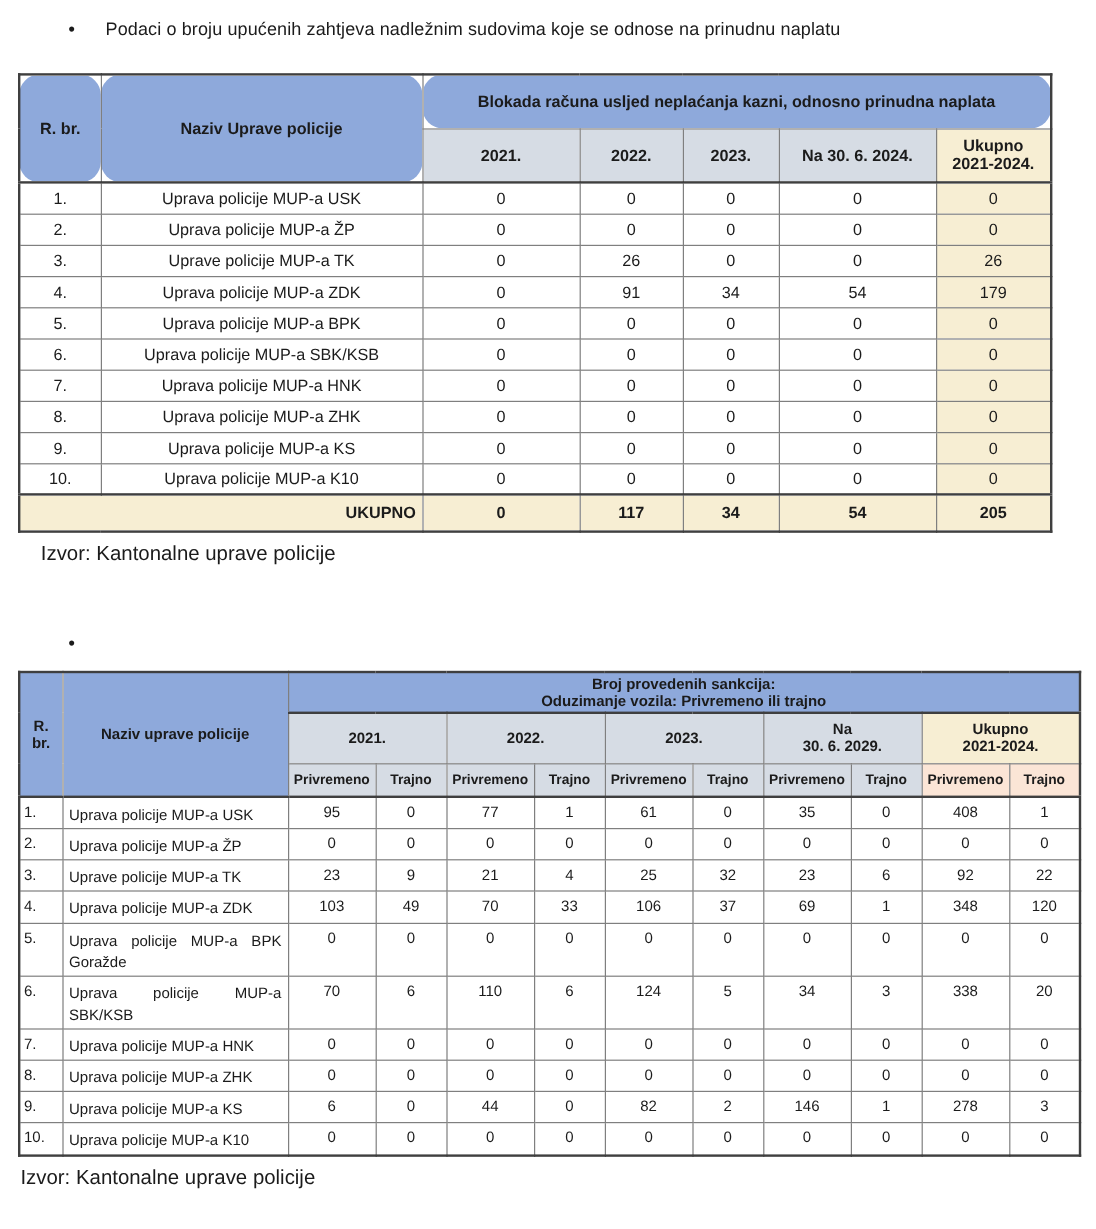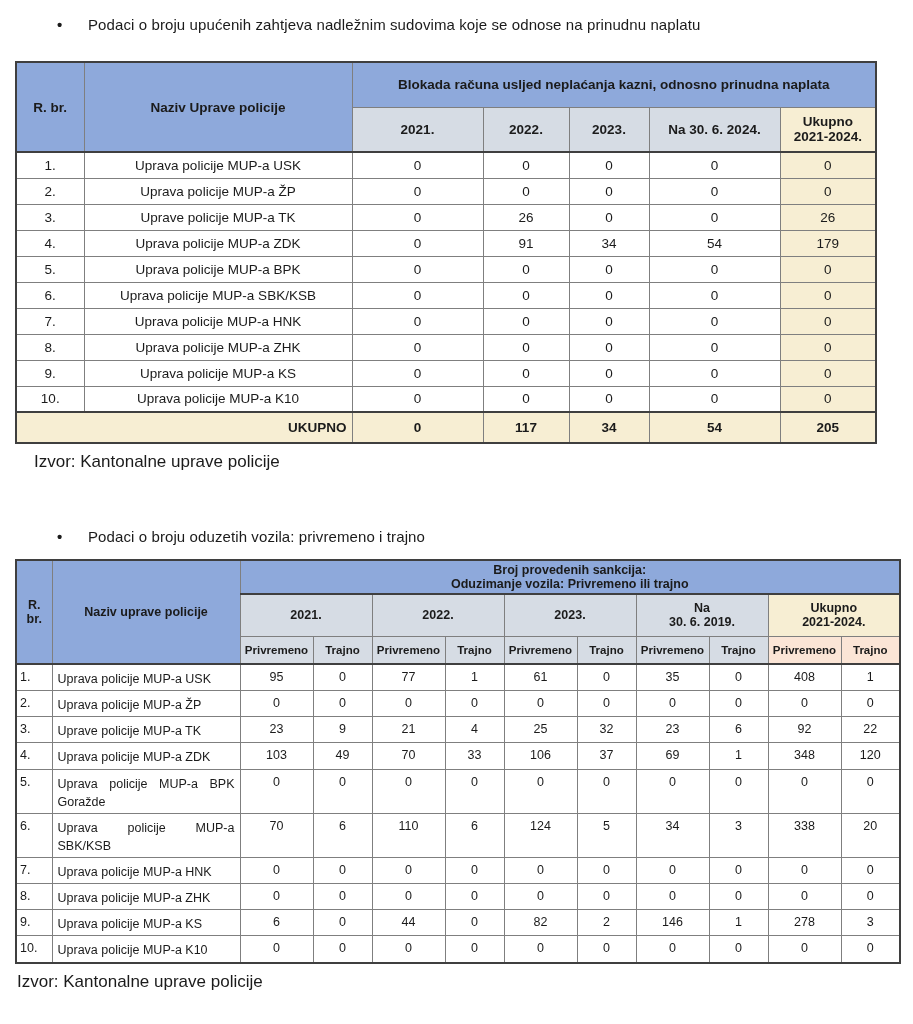--- a/index.html
+++ b/index.html
@@ -28,21 +28,21 @@
   }
   th, td {
     border: 1px solid #7f7f7f;
     padding: 2px 4px;
     overflow: hidden;
   }
   th { font-weight: bold; white-space: pre-line; text-align: center; vertical-align: middle; }
 
   
   .t1 { width: 860px; margin-top: 28px; font-size: 13.5px; }
-  .t1 thead .blue { background: #8ea9db; }
+  .t1 thead .blue { background: #8ea9db; border-radius: 17px; }
   .t1 thead .gray { background: #d6dce4; }
   .t1 thead .cream { background: #f7eed3; }
   .t1 thead tr.span-row th { height: 45px; }
   .t1 thead tr.year-row th { height: 45px; }
   .t1 thead tr.year-row { border-bottom: 2px solid #3f3f3f; }
   .t1 td { height: 26px; text-align: center; vertical-align: middle; }
   .t1 td.cream { background: #f7eed3; }
   .t1 .total-row td { background: #f7eed3; font-weight: bold; height: 31px; }
   .t1 .total-row { border-top: 2px solid #3f3f3f; }
   .t1 .total-label { text-align: right; padding-right: 5px; }
@@ -208,21 +208,20 @@
       </tr>
     </tbody>
   </table>
 
   <div class="source-line">Izvor: Kantonalne uprave policije</div>
 
   <div class="section-gap"></div>
 
   <div class="title-row">
     <span class="bullet">•</span>
-    <span class="title-text">Podaci o broju oduzetih vozila: privremeno i trajno</span>
   </div>
 
   <table class="t2">
     <colgroup>
       <col style="width:36px">
         <col style="width:188px">
       <col style="width:73px">
         <col style="width:59px">
       <col style="width:73px">
         <col style="width:59px">
@@ -239,21 +238,21 @@
 br.</th>
         <th rowspan="3" class="blue">Naziv uprave policije</th>
         <th colspan="10" class="blue">Broj provedenih sankcija:
 Oduzimanje vozila:  Privremeno ili trajno</th>
       </tr>
       <tr class="year-row">
         <th colspan="2" class="gray">2021.</th>
         <th colspan="2" class="gray">2022.</th>
         <th colspan="2" class="gray">2023.</th>
         <th colspan="2" class="gray">Na
-30. 6. 2019.</th>
+30. 6. 2029.</th>
         <th colspan="2" class="cream">Ukupno
 2021-2024.</th>
       </tr>
       <tr class="sub-row">
         <th class="gray">Privremeno</th>
         <th class="gray">Trajno</th>
         <th class="gray">Privremeno</th>
         <th class="gray">Trajno</th>
         <th class="gray">Privremeno</th>
         <th class="gray">Trajno</th>

